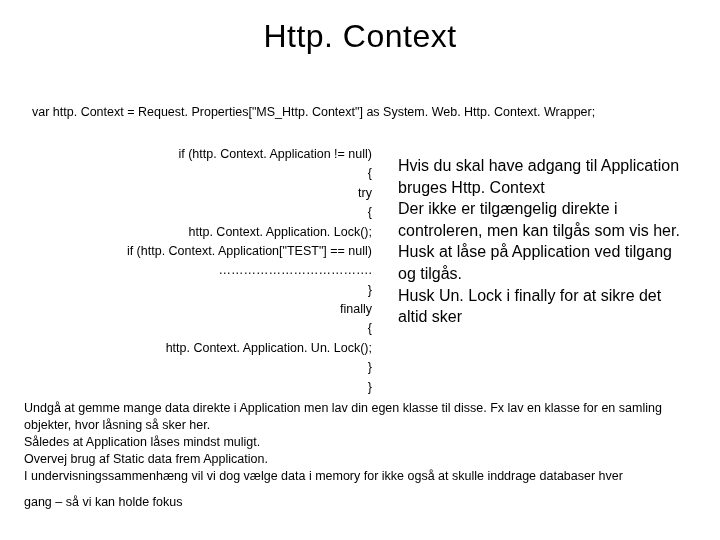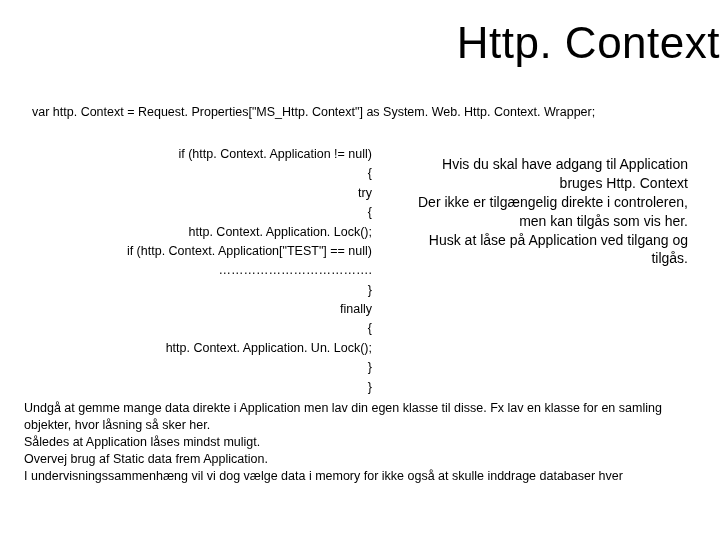--- a/index.html
+++ b/index.html
@@ -16,22 +16,22 @@
     position: relative;
     width: 720px;
     height: 540px;
     box-sizing: border-box;
   }
   .title {
     position: absolute;
     top: 18px;
     left: 0;
     width: 720px;
-    text-align: right;
-    font-size: 44px;
+    text-align: center;
+    font-size: 32px;
     font-weight: 400;
     letter-spacing: 0.5px;
   }
   .decl {
     position: absolute;
     top: 105px;
     left: 32px;
     font-size: 12.5px;
   }
   .code {
@@ -42,23 +42,22 @@
     font-size: 12.5px;
     line-height: 1.55;
     white-space: pre;
     text-align: right;
   }
   .side {
     position: absolute;
     top: 155px;
     left: 398px;
     width: 290px;
-    font-size: 14px;
+    font-size: 16px;
     line-height: 1.35;
-    text-align: right;
   }
   .bottom {
     position: absolute;
     top: 400px;
     left: 24px;
     width: 650px;
     font-size: 12.5px;
     line-height: 1.35;
   }
   .gap { display:block; height:10px; }
@@ -83,23 +82,25 @@
 <span>    finally</span>
 <span>    {</span>
 <span>        http. Context. Application. Un. Lock();</span>
 <span>    }</span>
 <span>}</span></div>
 
   <div class="side">
     <div>Hvis du skal have adgang til Application bruges Http. Context</div>
     <div>Der ikke er tilgængelig direkte i controleren, men kan tilgås som vis her.</div>
     <div>Husk at låse på Application ved tilgang og tilgås.</div>
+    <div>Husk Un. Lock i finally for at sikre det altid sker</div>
   </div>
 
   <div class="bottom">
     <div>Undgå at gemme mange data direkte i Application men lav din egen klasse til disse. Fx lav en klasse for en samling objekter, hvor låsning så sker her.</div>
     <div>Således at Application låses mindst muligt.</div>
     <div>Overvej brug af Static data frem Application.</div>
     <div>I undervisningssammenhæng vil vi dog vælge data i memory for ikke også at skulle inddrage databaser hver</div>
     <span class="gap"></span>
+    <div>gang – så vi kan holde fokus</div>
   </div>
 
 </div>
 
 </body></html>

